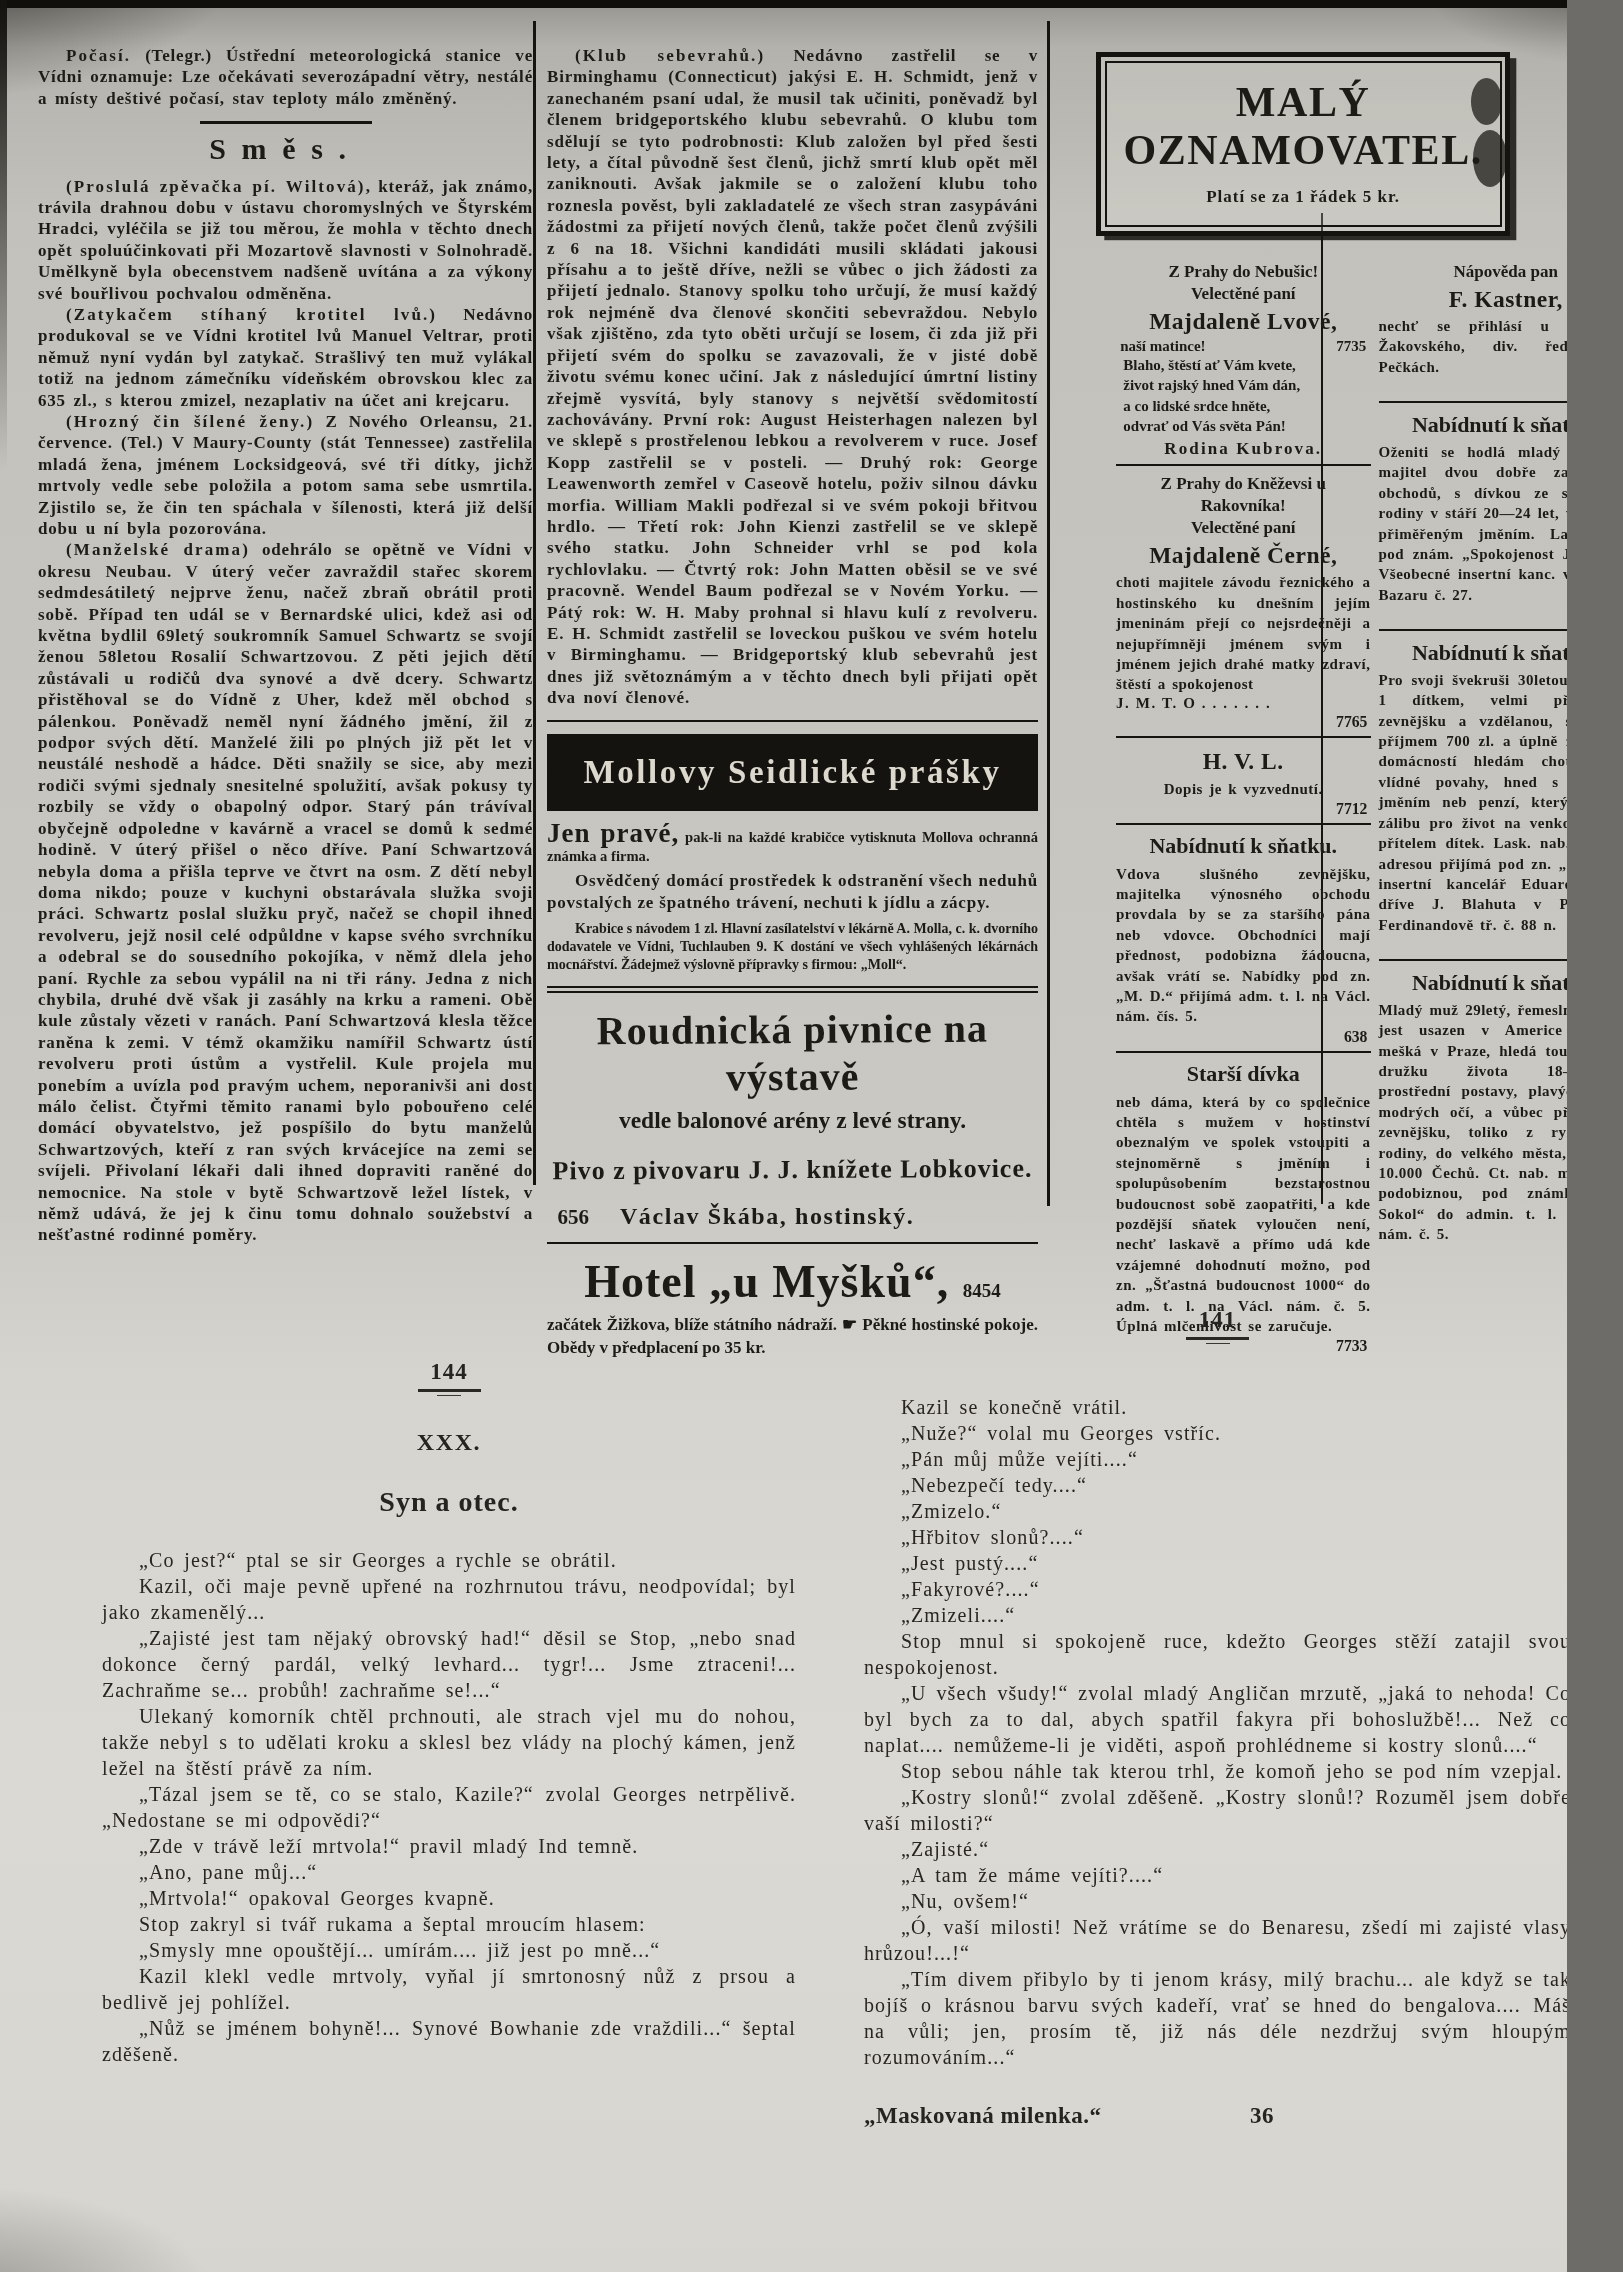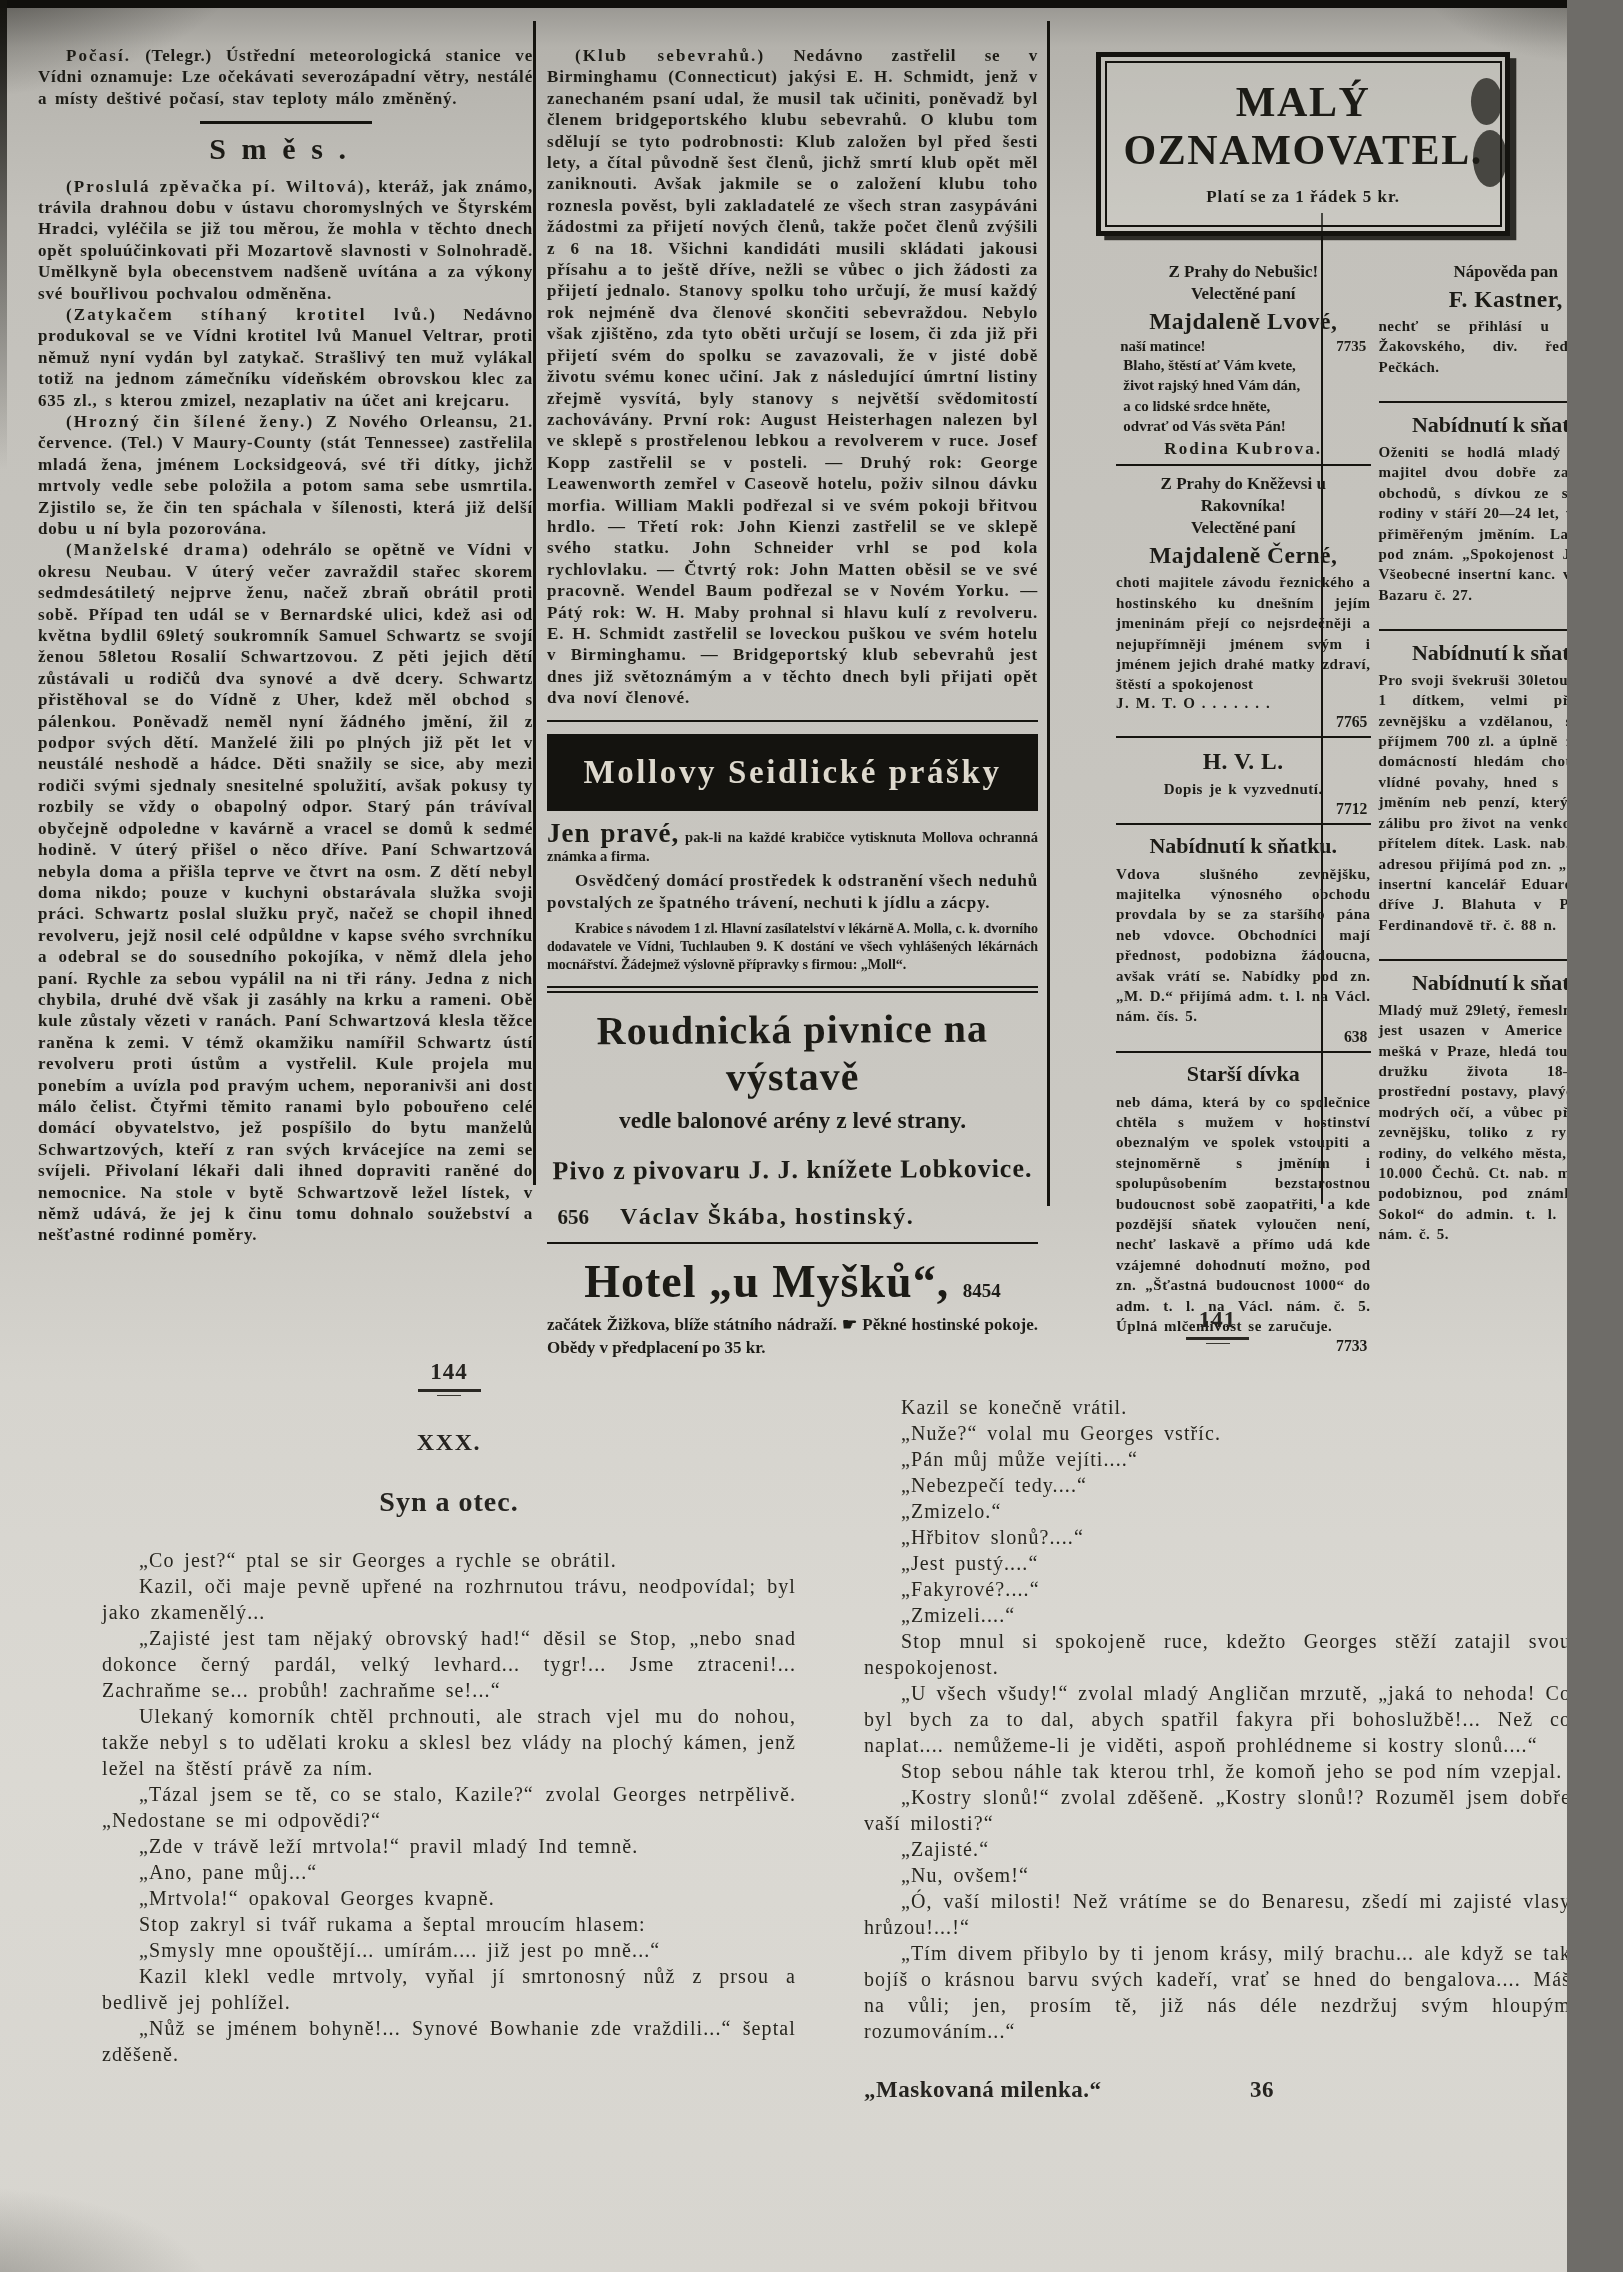--- a/index.html
+++ b/index.html
@@ -245,20 +245,21 @@
     <p class="np">„Zmizelo.“</p>
     <p class="np">„Hřbitov slonů?....“</p>
     <p class="np">„Jest pustý....“</p>
     <p class="np">„Fakyrové?....“</p>
     <p class="np">„Zmizeli....“</p>
     <p class="np">Stop mnul si spokojeně ruce, kdežto Georges stěží zatajil svou nespokojenost.</p>
     <p class="np">„U všech všudy!“ zvolal mladý Angličan mrzutě, „jaká to nehoda! Co byl bych za to dal, abych spatřil fakyra při bohoslužbě!... Než co naplat.... nemůžeme-li je viděti, aspoň prohlédneme si kostry slonů....“</p>
     <p class="np">Stop sebou náhle tak kterou trhl, že komoň jeho se pod ním vzepjal.</p>
     <p class="np">„Kostry slonů!“ zvolal zděšeně. „Kostry slonů!? Rozuměl jsem dobře vaší milosti?“</p>
     <p class="np">„Zajisté.“</p>
+    <p class="np">„A tam že máme vejíti?....“</p>
     <p class="np">„Nu, ovšem!“</p>
     <p class="np">„Ó, vaší milosti! Než vrátíme se do Benaresu, zšedí mi zajisté vlasy hrůzou!...!“</p>
     <p class="np">„Tím divem přibylo by ti jenom krásy, milý brachu... ale když se tak bojíš o krásnou barvu svých kadeří, vrať se hned do bengalova.... Máš na vůli; jen, prosím tě, již nás déle nezdržuj svým hloupým rozumováním...“</p>
     <div class="nfoot">
       <span>„Maskovaná milenka.“</span>
       <span>36</span>
     </div>
   </section>
 
 </div>

